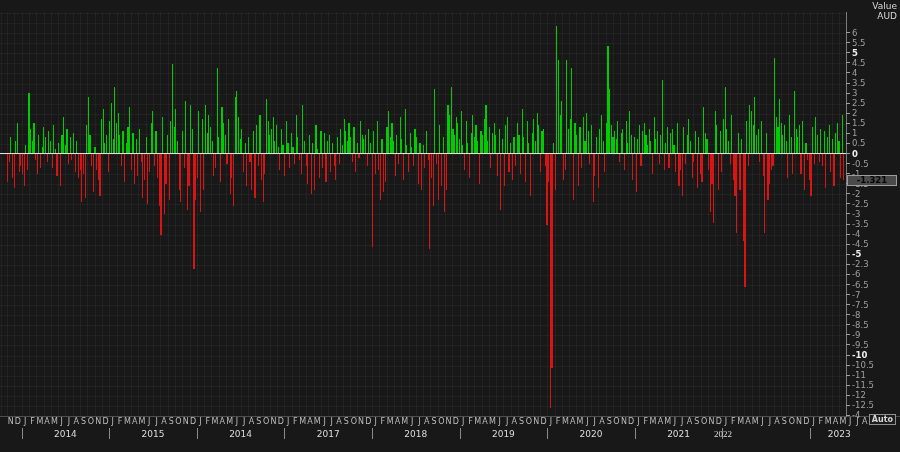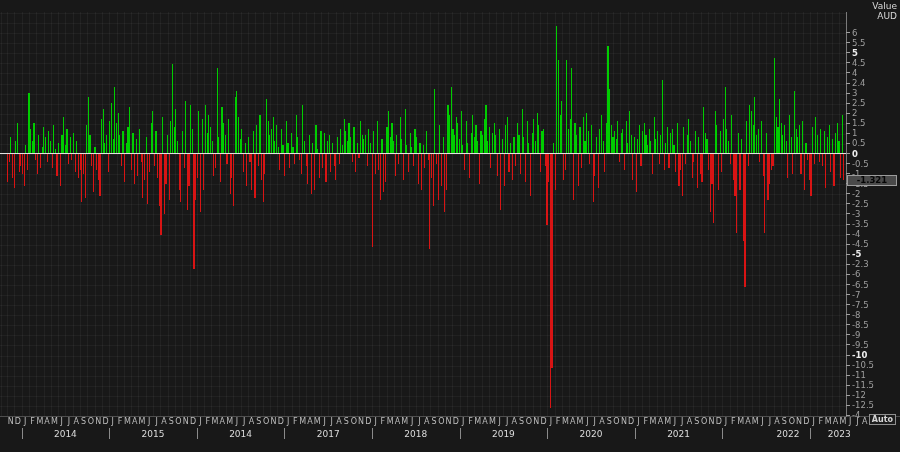--- a/index.html
+++ b/index.html
@@ -576,21 +576,21 @@
       <div class="ytick" style="top: 20.6px;">6</div>
       <div class="ytickdash" style="top: 30.2px;"></div>
       <div class="ytick" style="top: 30.7px;">5.5</div>
       <div class="ytickdash" style="top: 40.3px;"></div>
       <div class="ytick bold" style="top: 40.8px;">5</div>
       <div class="ytickdash" style="top: 50.3px;"></div>
       <div class="ytick" style="top: 50.8px;">4.5</div>
       <div class="ytickdash" style="top: 60.4px;"></div>
       <div class="ytick" style="top: 60.9px;">4</div>
       <div class="ytickdash" style="top: 70.5px;"></div>
-      <div class="ytick" style="top: 71px;">2.4</div>
+      <div class="ytick" style="top: 71px;">3.5</div>
       <div class="ytickdash" style="top: 80.6px;"></div>
       <div class="ytick" style="top: 81.1px;">3</div>
       <div class="ytickdash" style="top: 90.6px;"></div>
       <div class="ytick" style="top: 91.1px;">2.5</div>
       <div class="ytickdash" style="top: 100.7px;"></div>
       <div class="ytick" style="top: 101.2px;">2</div>
       <div class="ytickdash" style="top: 110.8px;"></div>
       <div class="ytick" style="top: 111.3px;">1.5</div>
       <div class="ytickdash" style="top: 120.8px;"></div>
       <div class="ytick" style="top: 121.3px;">1</div>
@@ -785,18 +785,18 @@
       <div class="ylab" style="left: 328.2px;">2017</div>
       <div class="ysep" style="left: 372px;"></div>
       <div class="ylab" style="left: 415.8px;">2018</div>
       <div class="ysep" style="left: 459.6px;"></div>
       <div class="ylab" style="left: 503.4px;">2019</div>
       <div class="ysep" style="left: 547.2px;"></div>
       <div class="ylab" style="left: 591px;">2020</div>
       <div class="ysep" style="left: 634.8px;"></div>
       <div class="ylab" style="left: 678.6px;">2021</div>
       <div class="ysep" style="left: 722.4px;"></div>
-      <div class="ylab" style="left: 788px;">2022</div>
+      <div class="ylab" style="left: 723px; font-family: Liberation Serif, serif;">2022</div>
       <div class="ysep" style="left: 810px;"></div>
       <div class="ylab" style="left: 839.2px;">2023</div>
     </div>
   <div id="autobtn">Auto</div>
 </div>
 
 </body></html>

